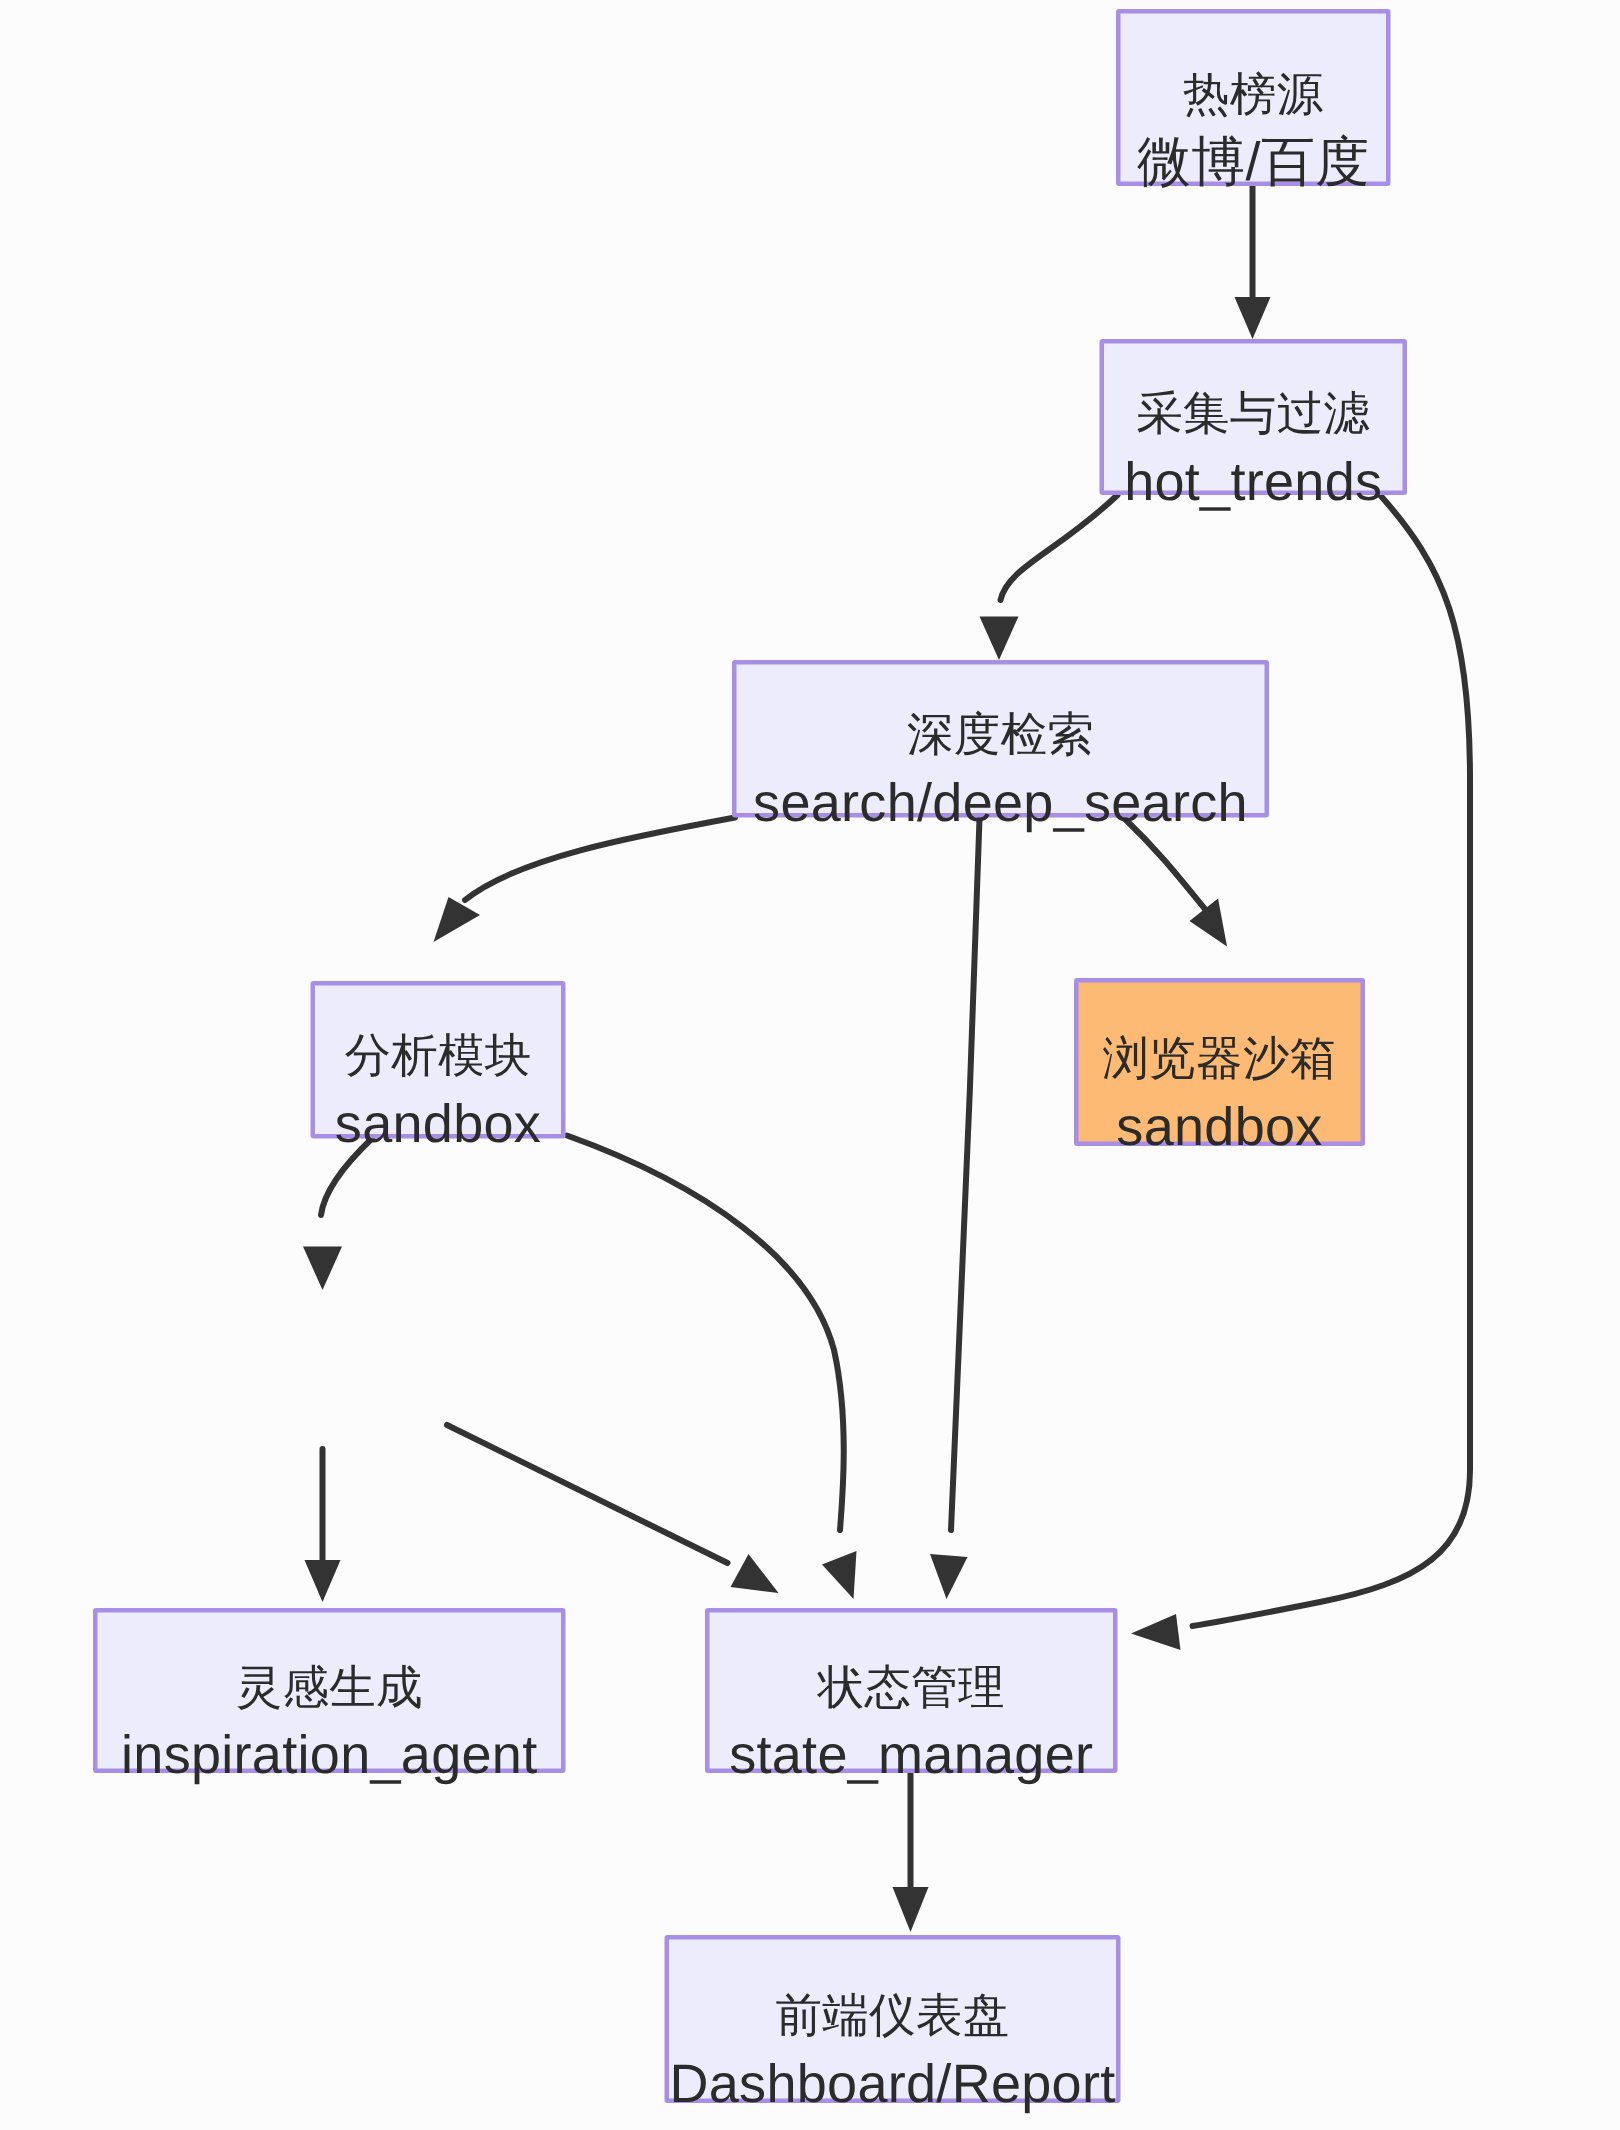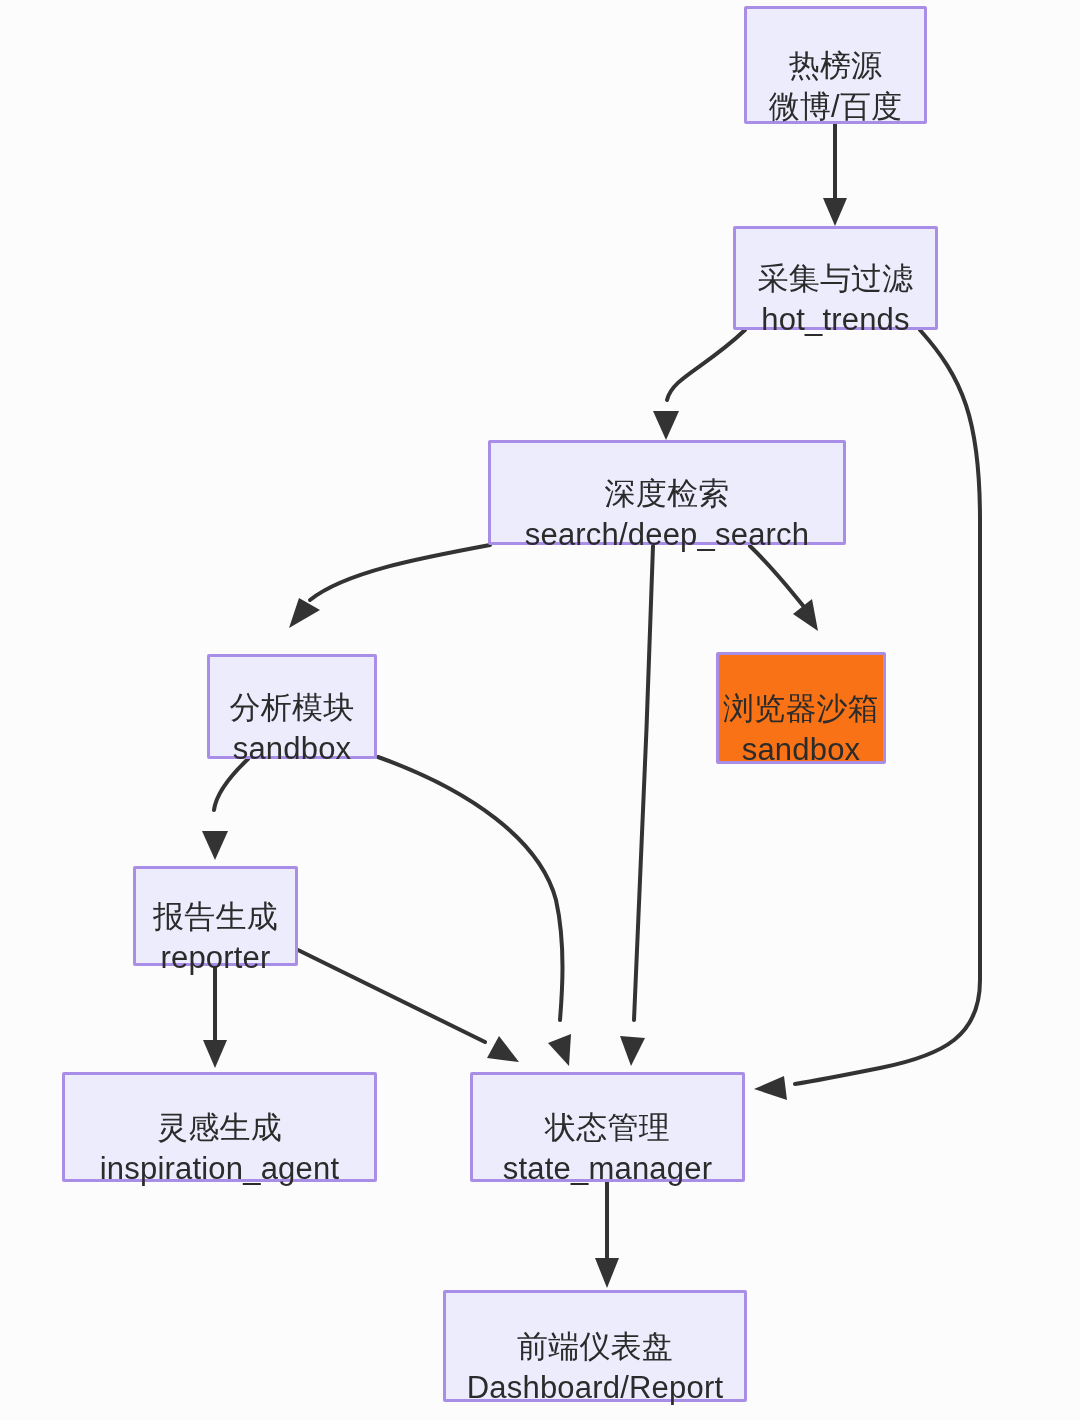--- a/index.html
+++ b/index.html
@@ -56,21 +56,21 @@
     display: block;
     white-space: nowrap;
     font-size: 31px;
     letter-spacing: 0.2px;
   }
   .node-line.line-cn {
     font-size: 31px;
     margin-top: 44px;
   }
   .node-line.line-en {
-    font-size: 31px;
+    font-size: 36px;
   }
 </style>
 </head>
 <body>
 
 <div id="diagram-root" style="background: rgb(252, 252, 252);">
 
   <svg id="edge-layer" viewBox="0 0 1080 1420">
 
     <g>
@@ -143,29 +143,25 @@
   <div class="node" id="node-deep_search" style="left: 488px; top: 440px; width: 358px; height: 105px; background: rgb(236, 236, 253); border-color: rgb(169, 142, 232); color: rgb(43, 43, 43);">
     <span class="node-line line-cn">深度检索</span>
     <span class="node-line line-en">search/deep_search</span>
   </div>
 
   <div class="node" id="node-analyzer" style="left: 207px; top: 654px; width: 170px; height: 105px; background: rgb(236, 236, 253); border-color: rgb(169, 142, 232); color: rgb(43, 43, 43); align-items: center;">
     <span class="node-line line-cn">分析模块</span>
     <span class="node-line line-en">sandbox</span>
   </div>
 
-  <div class="node" id="node-sandbox" style="left: 716px; top: 652px; width: 170px; height: 112px; background: #f97316; border-color: rgb(169, 142, 232); color: rgb(43, 43, 43);">
+  <div class="node" id="node-sandbox" style="left: 716px; top: 652px; width: 194px; height: 112px; background: #fdba74; border-color: rgb(169, 142, 232); color: rgb(43, 43, 43);">
     <span class="node-line line-cn">浏览器沙箱</span>
     <span class="node-line line-en">sandbox</span>
   </div>
 
-  <div class="node" id="node-reporter" style="left: 133px; top: 866px; width: 165px; height: 100px; background: rgb(236, 236, 253); border-color: rgb(169, 142, 232); color: rgb(43, 43, 43);">
-    <span class="node-line line-cn">报告生成</span>
-    <span class="node-line line-en">reporter</span>
-  </div>
 
   <div class="node" id="node-inspiration_agent" style="left: 62px; top: 1072px; width: 315px; height: 110px; background: rgb(236, 236, 253); border-color: rgb(169, 142, 232); color: rgb(43, 43, 43);">
     <span class="node-line line-cn">灵感生成</span>
     <span class="node-line line-en">inspiration_agent</span>
   </div>
 
   <div class="node" id="node-state_manager" style="left: 470px; top: 1072px; width: 275px; height: 110px; background: rgb(236, 236, 253); border-color: rgb(169, 142, 232); color: rgb(43, 43, 43); text-align: center;">
     <span class="node-line line-cn">状态管理</span>
     <span class="node-line line-en">state_manager</span>
   </div>

